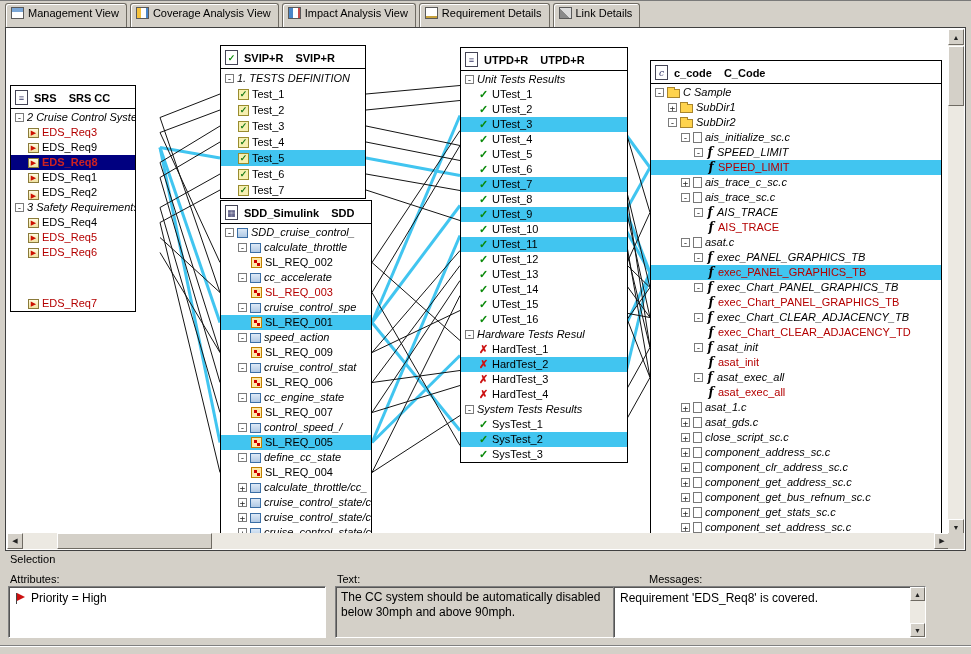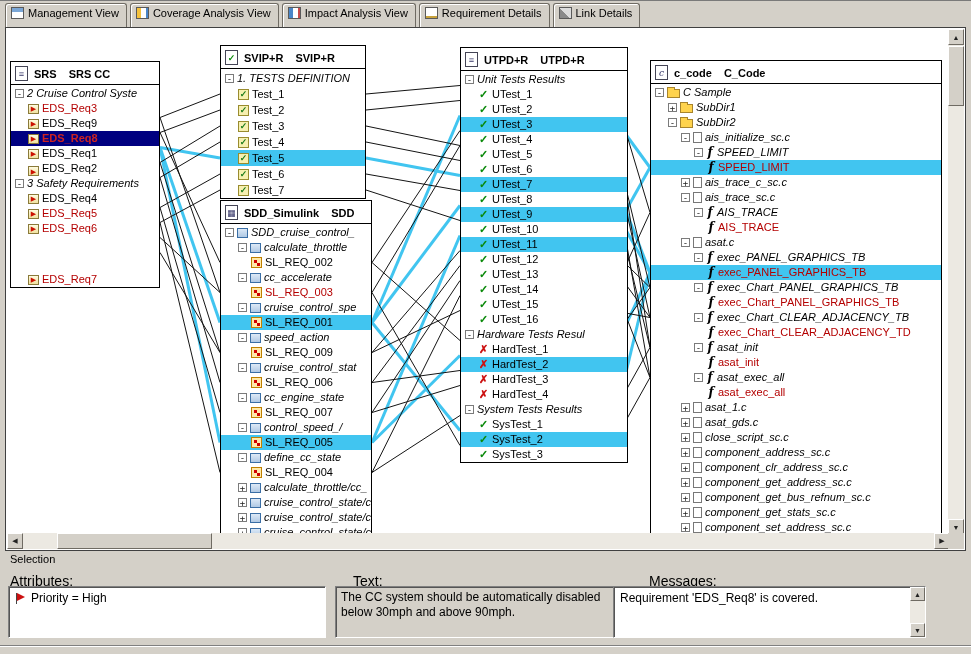--- a/index.html
+++ b/index.html
@@ -74,21 +74,21 @@
           box-sizing:border-box}
   .vscroll{position:absolute;right:1px;top:1px;width:16px;height:506px;background:#ece9e2}
   .hscroll{position:absolute;left:1px;bottom:1px;height:16px;width:943px;background:#ece9e2}
   .corner{position:absolute;right:1px;bottom:1px;width:16px;height:16px;background:#d4d0c8}
   .sbtn{position:absolute;width:16px;height:16px;font-size:7px;display:flex;align-items:center;
         justify-content:center;color:#222}
   .vthumb{position:absolute;left:0;top:17px;width:16px;height:60px}
   .hthumb{position:absolute;top:0;left:50px;width:155px;height:16px}
   
   .sel-lbl{position:absolute;left:10px;top:552px;font-size:11px}
-  .col-lbl{position:absolute;font-size:14px;top:572px}
+  .col-lbl{position:absolute;font-size:11px;top:572px}
   .box{position:absolute;top:585px;height:52px;border:1px solid #808080;border-bottom-color:#fff;
        border-right-color:#fff;box-shadow:inset 1px 1px 0 #555;box-sizing:border-box;font-size:12px}
   .attr-box{left:8px;width:318px;background:#fff}
   .text-box{left:335px;width:306px;background:#d4d0c8;padding:3px 5px;line-height:15px}
   .msg-box{left:613px;width:313px;background:#fff}
   .attr-row{display:flex;align-items:center;gap:5px;padding:4px 6px}
   .flag{position:relative;width:11px;height:13px;flex:none}
   .flag::before{content:"";position:absolute;left:2px;top:1px;width:0;height:0;border-top:4px solid transparent;
         border-bottom:4px solid transparent;border-left:8px solid #cc1111}
   .flag::after{content:"";position:absolute;left:1px;top:1px;width:1px;height:11px;background:#444}
@@ -184,21 +184,21 @@
         <line x1="605" y1="221.5" x2="643" y2="258.5" stroke="#141414" stroke-width="1"></line>
         <line x1="605" y1="236.5" x2="643" y2="288.5" stroke="#141414" stroke-width="1"></line>
         <line x1="605" y1="251.5" x2="643" y2="348.5" stroke="#141414" stroke-width="1"></line>
         <line x1="605" y1="266.5" x2="643" y2="183.5" stroke="#141414" stroke-width="1"></line>
         <line x1="605" y1="281.5" x2="643" y2="288.5" stroke="#141414" stroke-width="1"></line>
         <line x1="605" y1="311.5" x2="643" y2="258.5" stroke="#141414" stroke-width="1"></line>
         <line x1="605" y1="386.5" x2="643" y2="318.5" stroke="#141414" stroke-width="1"></line>
         <line x1="605" y1="416.5" x2="643" y2="348.5" stroke="#141414" stroke-width="1"></line>
       </svg>
 
-    <div class="panel" id="panel-srs" style="left:3px;top:32px;width:150px">
+    <div class="panel" id="panel-srs" style="left:3px;top:56px;width:126px">
       <div class="phead">
         <span class="hdoc hd-srs"></span>
         <span>SRS</span>
         <span class="ptype">SRS  CC</span>
       </div>
       <div class="tree">
           <div class="row it" style="padding-left: 4px;">
             <span class="exp">-</span>
             <span class="lbl">2 Cruise Control Syste</span>
           </div>
@@ -671,21 +671,21 @@
     <div class="sbtn raised" style="left:0">◀</div>
     <div class="hthumb raised"></div>
     <div class="sbtn raised" style="right:0">▶</div>
   </div>
   <div class="corner"></div>
 </div>
 
 <div class="sel-lbl">Selection</div>
 
 <div class="col-lbl" style="left:10px">Attributes:</div>
-<div class="col-lbl" style="left:353px">Text:</div>
+<div class="col-lbl" style="left:337px">Text:</div>
 <div class="col-lbl" style="left:649px">Messages:</div>
 
 <div class="box attr-box">
   <div class="attr-row">
     <span class="flag"></span>
     <span>Priority = High</span>
   </div>
 </div>
 
 <div class="box text-box">

